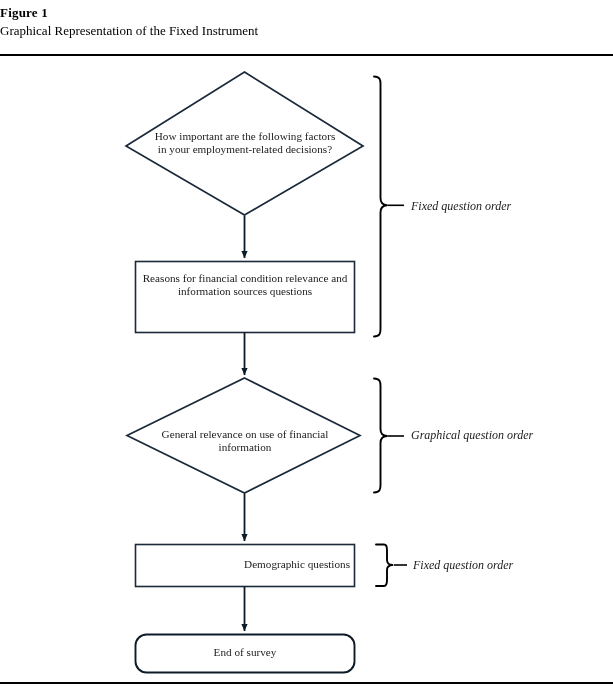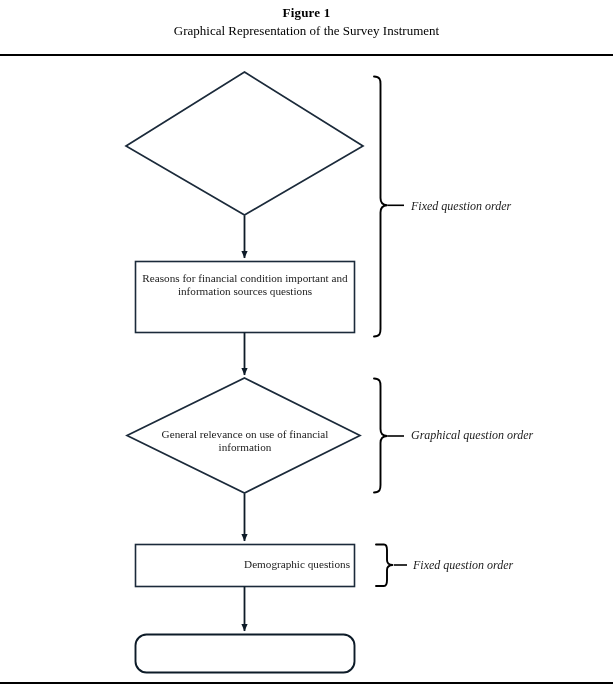--- a/index.html
+++ b/index.html
@@ -15,21 +15,20 @@
     color: #000000;
     overflow: hidden;
   }
 
   
   #figure-header {
     position: absolute;
     top: 0;
     left: 0;
     width: 613px;
-    text-align: center;
   }
   #figure-number {
     font-size: 13px;
     font-weight: bold;
     line-height: 17px;
     margin-top: 4px;
     letter-spacing: 0.2px;
   }
   #figure-subtitle {
     font-size: 13px;
@@ -109,21 +108,21 @@
   }
   #label-fixed-1 { left: 411px; top: 200px; }
   #label-randomized { left: 411px; top: 429px; }
   #label-fixed-2 { left: 413px; top: 559px; }
 </style>
 </head>
 <body>
 
 <div id="figure-header">
   <div id="figure-number">Figure 1</div>
-  <div id="figure-subtitle">Graphical Representation of the Survey Instrument</div>
+  <div id="figure-subtitle">Graphical Representation of the Fixed Instrument</div>
 </div>
 
 <div class="rule" id="rule-top"></div>
 <div class="rule" id="rule-bottom"></div>
 
 <div id="flow-canvas">
   <svg viewBox="0 0 613 690" xmlns="http://www.w3.org/2000/svg">
     <defs>
       <marker id="arrowhead" markerWidth="9" markerHeight="9" refX="7.2" refY="3.2" orient="auto" markerUnits="userSpaceOnUse">
         <path d="M0,0 L7.5,3.2 L0,6.4 z" fill="#0d1b28"></path>
@@ -171,26 +170,28 @@
              C 386.5,544.5 387,547 387,550
              L 387,560
              C 387,563.5 388.5,564.8 392.5,565
              C 388.5,565.2 387,566.8 387,570
              L 387,580
              C 387,583.5 386.5,586 384,586
              L 376,586" fill="none" stroke="#000000" stroke-width="1.9" stroke-linecap="round" stroke-linejoin="round"></path>
     <line x1="394" y1="565" x2="407" y2="565" stroke="#000000" stroke-width="1.6"></line>
   </svg>
 
+  <div class="node-text" id="diamond1-text">How important are the following factors in your employment-related decisions?</div>
 
-  <div class="node-text" id="rect1-text">Reasons for financial condition important and information sources questions</div>
+  <div class="node-text" id="rect1-text">Reasons for financial condition relevance and information sources questions</div>
 
   <div class="node-text" id="diamond2-text">General relevance on use of financial information</div>
 
   <div class="node-text" id="rect2-text">Demographic questions</div>
 
+  <div class="node-text" id="end-text">End of survey</div>
 
   <div class="bracket-label" id="label-fixed-1">Fixed question order</div>
 
   <div class="bracket-label" id="label-randomized">Graphical question order</div>
 
   <div class="bracket-label" id="label-fixed-2">Fixed question order</div>
 </div>
 
 </body></html>

